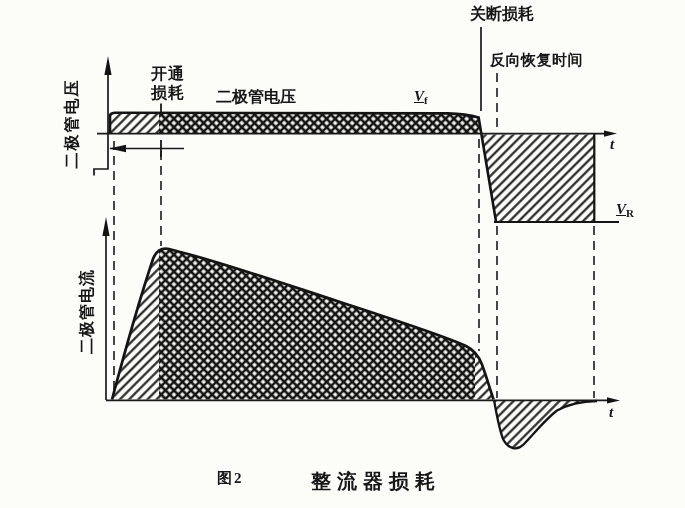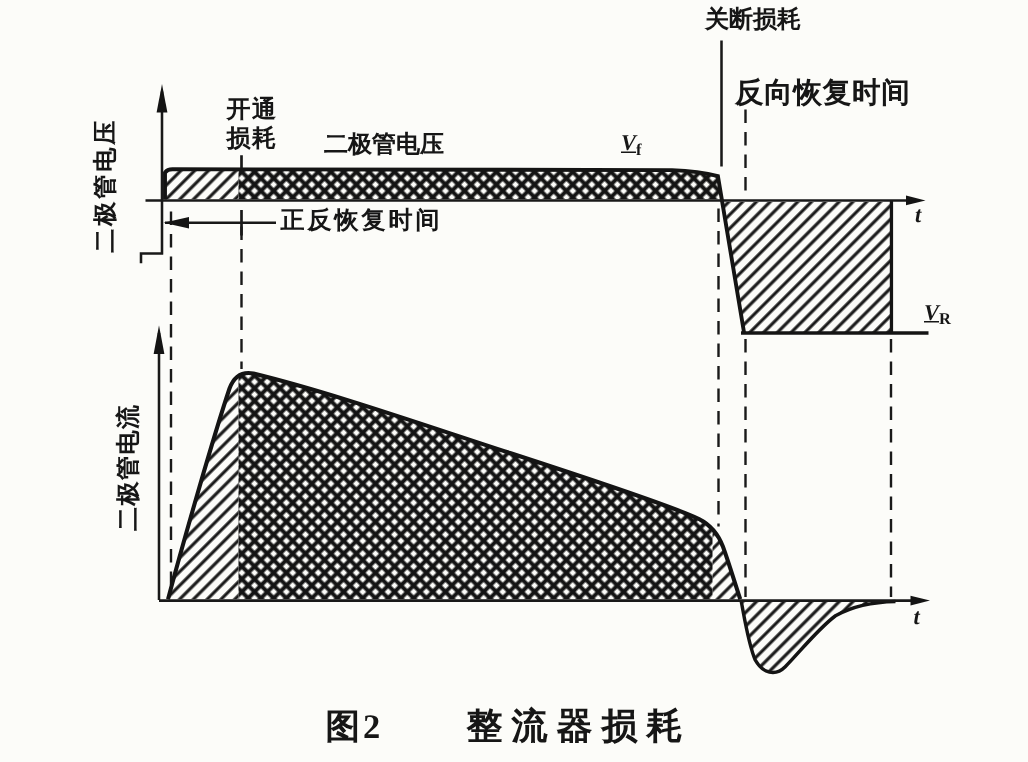--- a/index.html
+++ b/index.html
@@ -36,25 +36,25 @@
     font-style:normal;
     vertical-align:-3px;
   }
   .t-label{
     font-style:italic;
     font-weight:700;
     font-size:15px;
   }
   .caption-number{
     position:absolute;left:217px;top:469px;
-    font-size:23px;font-weight:700;letter-spacing:2px;
+    font-size:15px;font-weight:700;letter-spacing:2px;
   }
   .caption-title{
     position:absolute;left:311px;top:468px;
-    font-size:24px;font-weight:700;letter-spacing:6px;
+    font-size:20px;font-weight:700;letter-spacing:6px;
   }
 </style>
 </head>
 <body>
 
 <div class="figure">
 
   <svg width="685" height="508" viewBox="0 0 685 508">
     <defs>
       <pattern id="hatch" patternUnits="userSpaceOnUse" width="6.5" height="6.5" patternTransform="rotate(-45)">
@@ -135,23 +135,22 @@
   <div class="lbl rot" style="left:44px;top:302px;width:86px;letter-spacing:1px;">二极管电流</div>
 
   <div class="lbl wrap" style="left:115px;top:65px;width:40px;letter-spacing:1px;">开通损耗</div>
 
   <div class="lbl" style="left:216px;top:88px;">二极管电压</div>
 
   <div class="lbl var" style="left:414px;top:88px;"><span>V</span><sub>f</sub></div>
 
   <div class="lbl" style="left:470px;top:5px;">关断损耗</div>
 
-  <div class="lbl" style="left:490px;top:52px;font-size:19px;letter-spacing:0.5px;">反向恢复时间</div>
+  <div class="lbl" style="left:490px;top:52px;font-size:15px;letter-spacing:0.5px;">反向恢复时间</div>
 
-  <div class="lbl" style="left:187px;top:139px;letter-spacing:2px;">正反恢复时间</div>
 
   <div class="lbl var" style="left:616px;top:201px;"><span>V</span><sub>R</sub></div>
 
   <div class="lbl t-label" style="left:610px;top:136px;">t</div>
 
   <div class="lbl t-label" style="left:609px;top:404px;">t</div>
 
   <div class="caption-number">图2</div>
   <div class="caption-title">整流器损耗</div>
 

